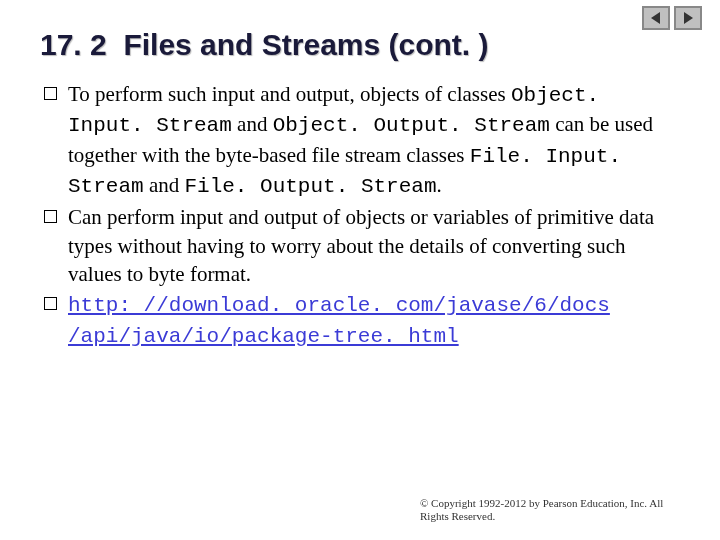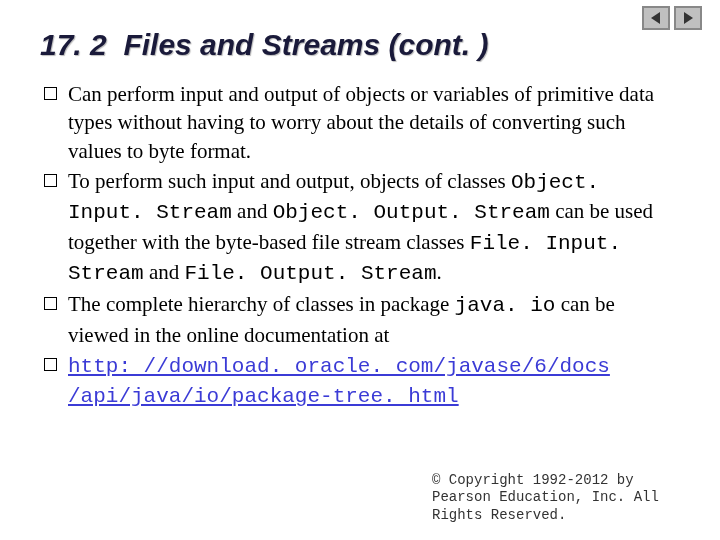--- a/index.html
+++ b/index.html
@@ -32,21 +32,20 @@
   .content {
     padding: 28px 40px 0 40px;
   }
   h1.title {
     font-family: Arial, Helvetica, sans-serif;
     font-weight: bold;
     font-size: 30px;
     color: #1a1a3a;
     text-shadow: 1px 1px 1px #bbb;
     margin-bottom: 18px;
-    font-style: italic;
   }
   h1.title .secnum { }
   ul.bullets {
     list-style: none;
     padding-left: 28px;
     font-size: 21px;
     line-height: 1.35;
     color: #000;
   }
   ul.bullets li {
@@ -68,24 +67,24 @@
   }
   .link-item a {
     color: #3b3bd6;
     text-decoration: underline;
     font-family: "Courier New", Courier, monospace;
     margin-top: 24px;
   }
   .copyright {
     position: absolute;
     bottom: 16px;
-    right: 28px;
+    right: 40px;
     width: 260px;
-    font-family: Liberation Mono, monospace;
-    font-size: 14px;
+    font-family: Liberation Serif, serif;
+    font-size: 11px;
     color: #333;
     text-align: left;
     line-height: 1.25;
   }
 </style>
 </head>
 <body>
 
 <div class="nav-buttons">
   <div class="nav-btn">
@@ -105,27 +104,24 @@
 </div>
 
 <div class="content">
   <h1 class="title">
     <span class="secnum">17. 2</span>
     &nbsp;<span>Files and Streams (cont. )</span>
   </h1>
 
   <ul class="bullets">
     <li>
-      <span>Can perform input and output of objects or variables of primitive data types without having to worry about the details of converting such values to byte format.</span>
-    </li>
-    <li>
       <span>To perform such input and output, objects of classes </span><span class="mono">Object. Input. Stream</span><span> and </span><span class="mono">Object. Output. Stream</span><span> can be used together with the byte-based file stream classes </span><span class="mono">File. Input. Stream</span><span> and </span><span class="mono">File. Output. Stream</span><span>.</span>
     </li>
     <li>
-      <span>The complete hierarchy of classes in package </span><span class="mono">java. io</span><span> can be viewed in the online documentation at</span>
+      <span>Can perform input and output of objects or variables of primitive data types without having to worry about the details of converting such values to byte format.</span>
     </li>
     <li class="link-item">
       <a href="#">http: //download. oracle. com/javase/6/docs /api/java/io/package-tree. html</a>
     </li>
   </ul>
 </div>
 
 <div class="copyright">© Copyright 1992-2012 by Pearson Education, Inc. All Rights Reserved.</div>
 
 </body></html>

